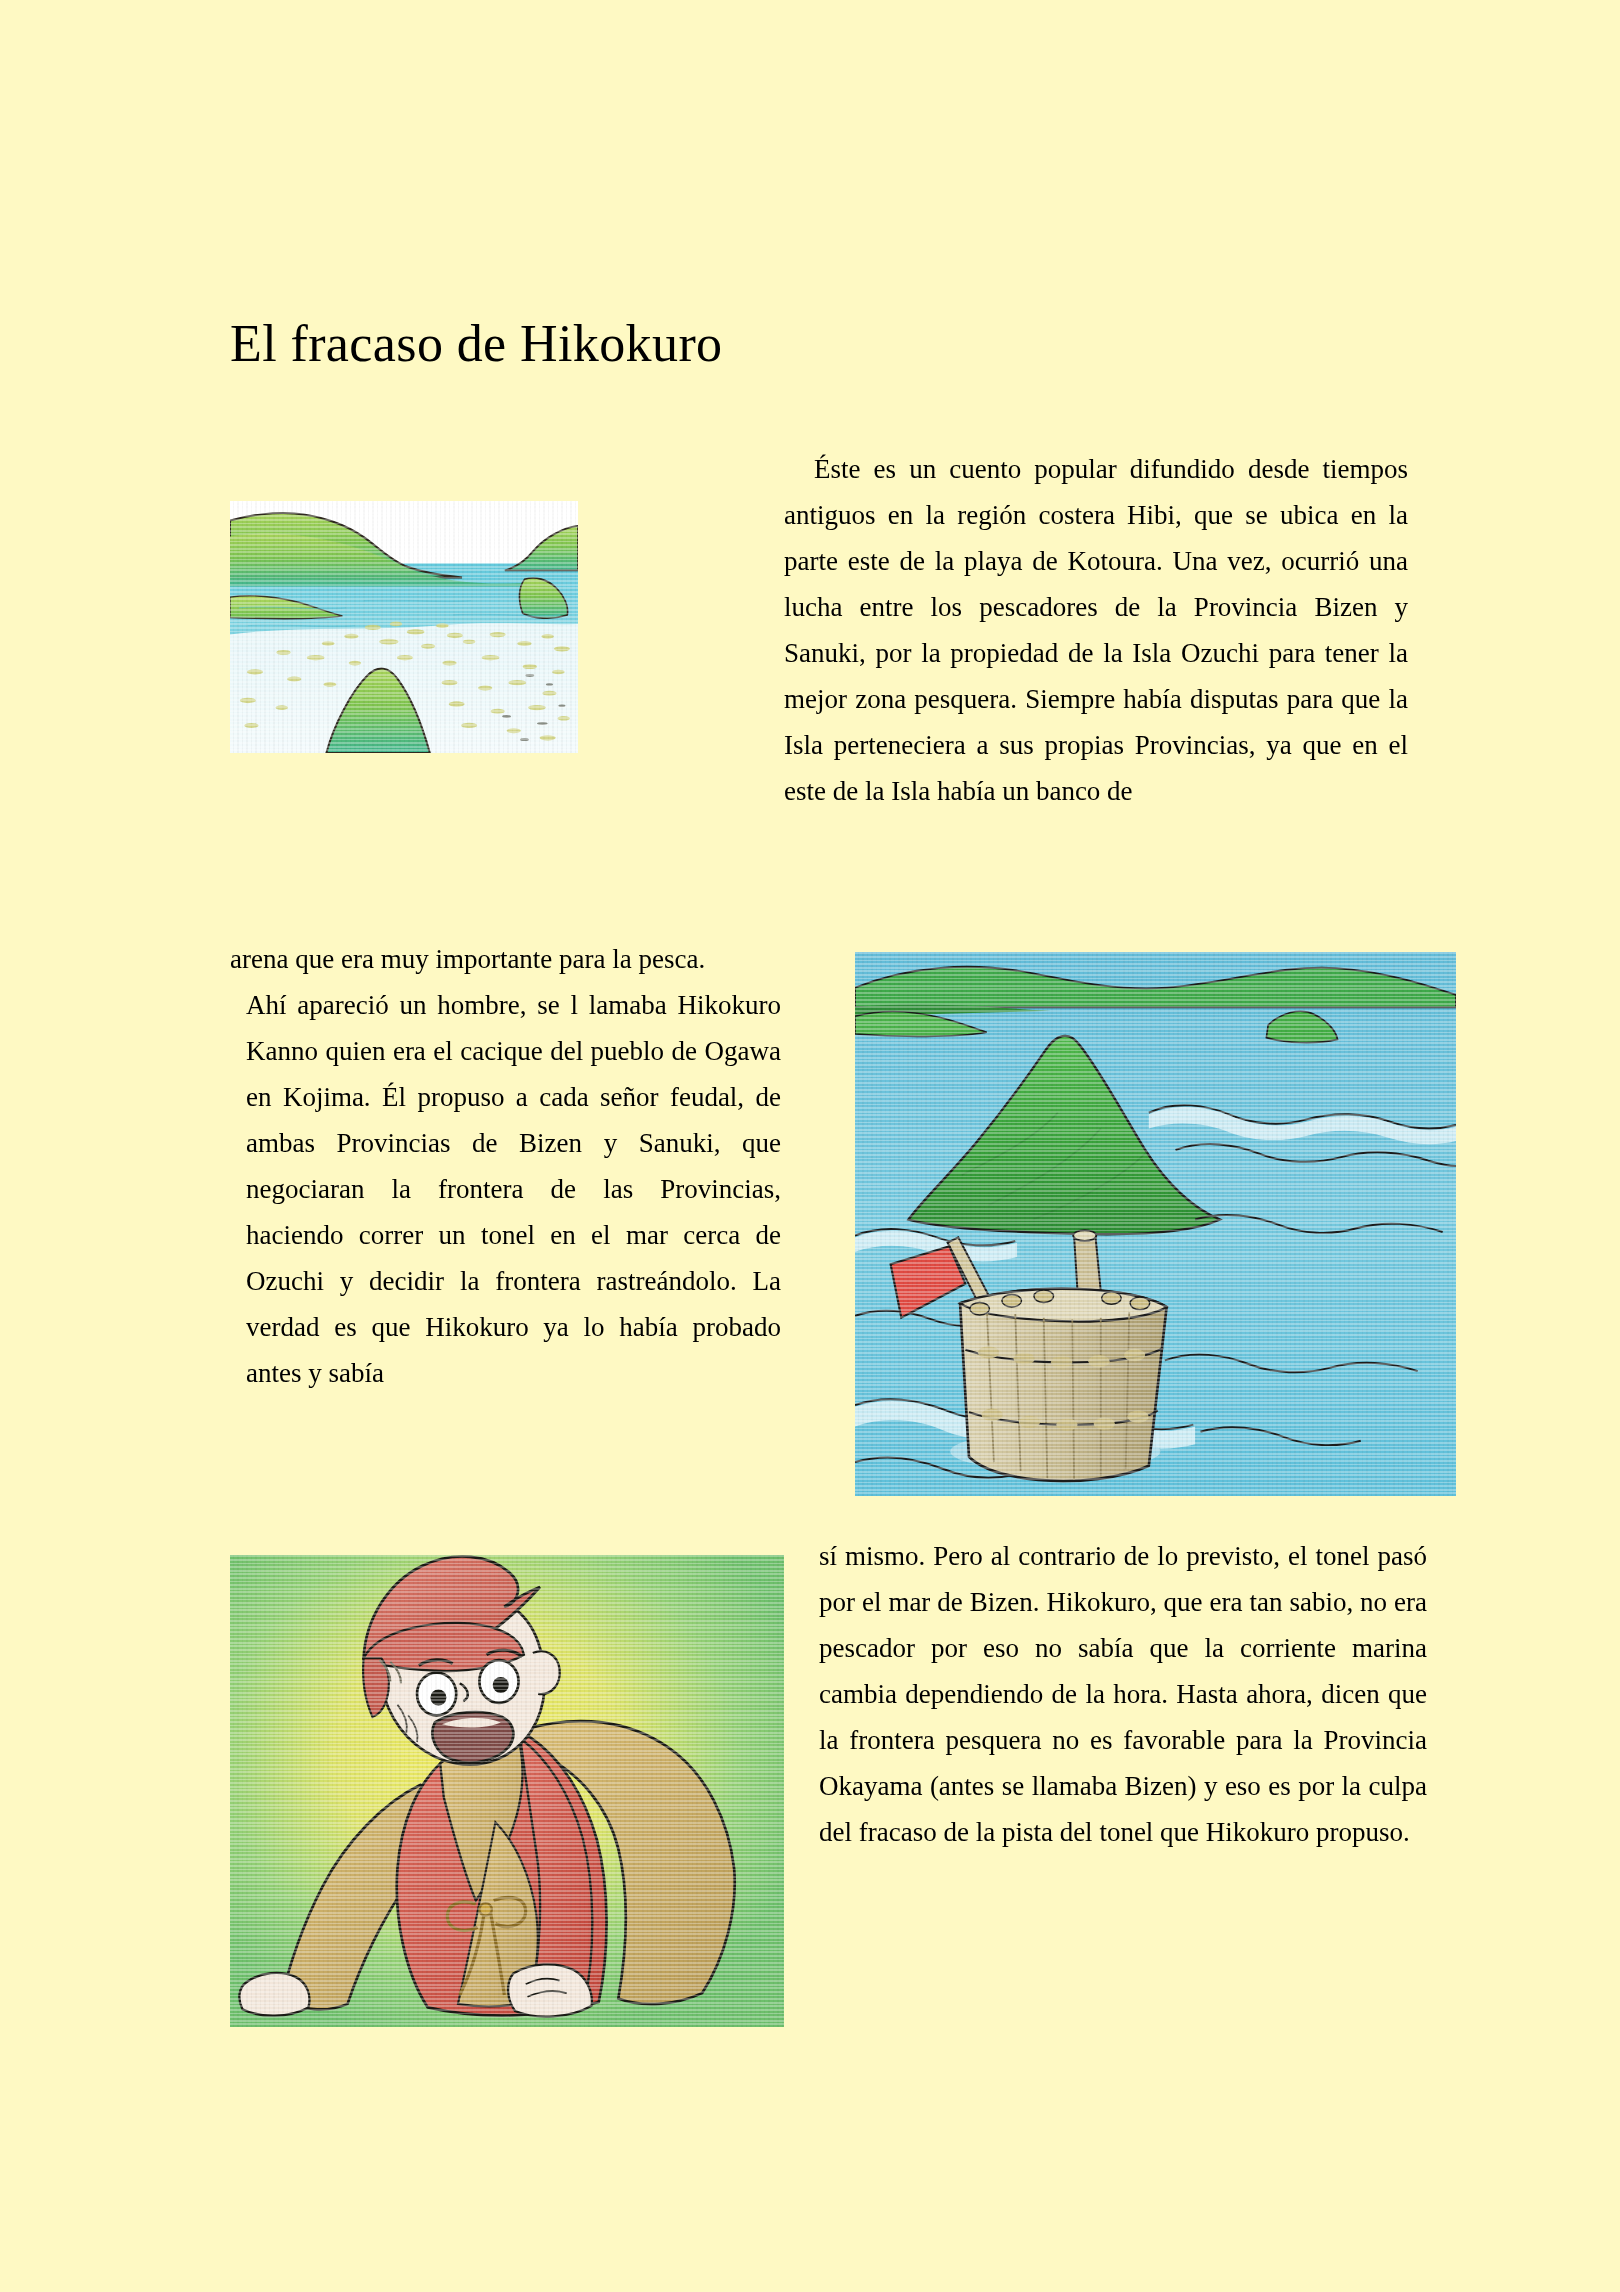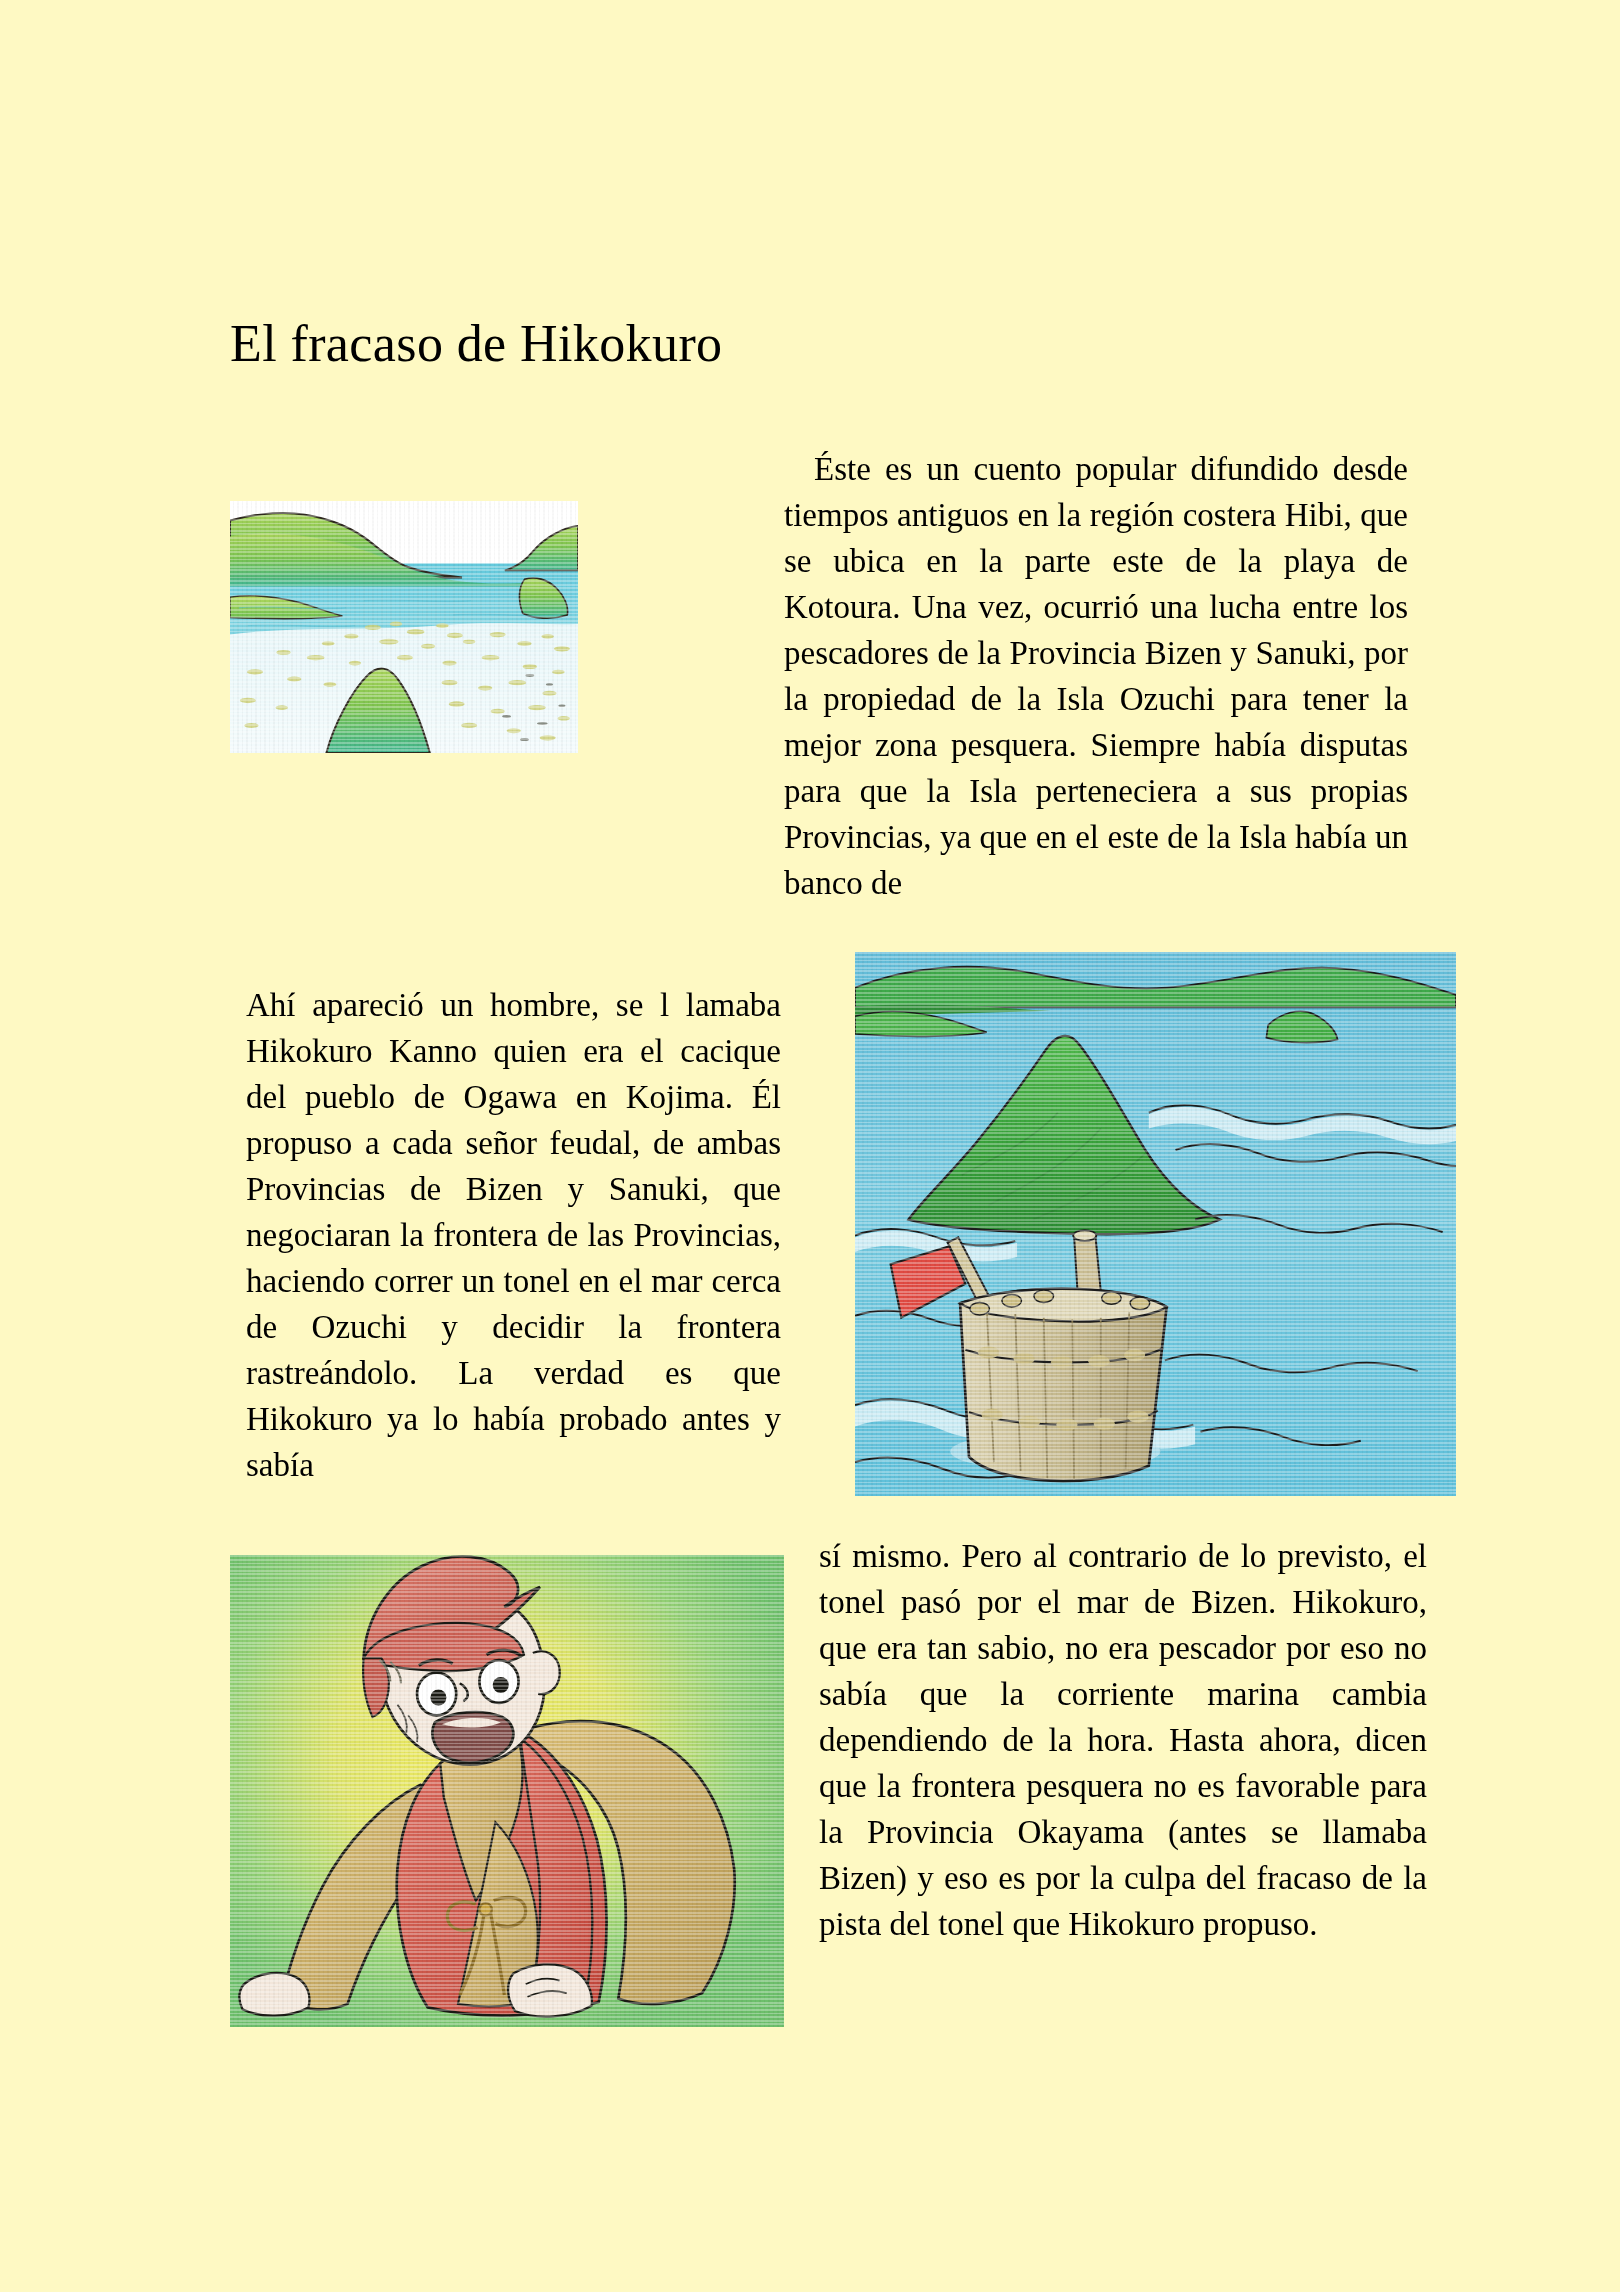--- a/index.html
+++ b/index.html
@@ -30,21 +30,21 @@
     font-size: 52px;
     line-height: 1.0;
     letter-spacing: 0.4px;
     font-weight: 400;
     white-space: nowrap;
   }
 
   
   .txt {
     position: absolute;
-    font-size: 33px;
+    font-size: 27px;
     line-height: 46px;
     text-align: justify;
     text-justify: inter-word;
     hyphens: none;
   }
   .txt-right-top {
     left: 784px;
     top: 446px;
     width: 624px;
     text-indent: 30px;
@@ -459,20 +459,23 @@
         <path d="M180,120 C188,128 192,136 192,144"></path>
       </g>
     </svg>
     <span class="pencil-tex"></span>
   </div>
 
   <div class="txt txt-right-top">
     <p>Éste es un cuento popular difundido desde tiempos antiguos en la región costera Hibi, que se ubica en la parte este de la playa de Kotoura. Una vez, ocurrió una lucha entre los pescadores de la Provincia Bizen y Sanuki, por la propiedad de la Isla Ozuchi para tener la mejor zona pesquera. Siempre había disputas para que la Isla perteneciera a sus propias Provincias, ya que en el este de la Isla había un banco de</p>
   </div>
 
+  <div class="txt txt-full-1 line-left">
+    <p>arena que era muy importante para la pesca.</p>
+  </div>
 
   <div class="txt txt-left-mid">
     <p>Ahí apareció un hombre, se l lamaba Hikokuro Kanno quien era el cacique del pueblo de Ogawa en Kojima. Él propuso a cada señor feudal, de ambas Provincias de Bizen y Sanuki, que negociaran la frontera de las Provincias, haciendo correr un tonel en el mar cerca de Ozuchi y decidir la frontera rastreándolo. La verdad es que Hikokuro ya lo había probado antes y sabía</p>
   </div>
 
 
   <div class="txt txt-right-bot">
     <p>sí mismo. Pero al contrario de lo previsto, el tonel pasó por el mar de Bizen. Hikokuro, que era tan sabio, no era pescador por eso no sabía que la corriente marina cambia dependiendo de la hora. Hasta ahora, dicen que la frontera pesquera no es favorable para la Provincia Okayama (antes se llamaba Bizen) y eso es por la culpa del fracaso de la pista del tonel que Hikokuro propuso.</p>
   </div>
 

